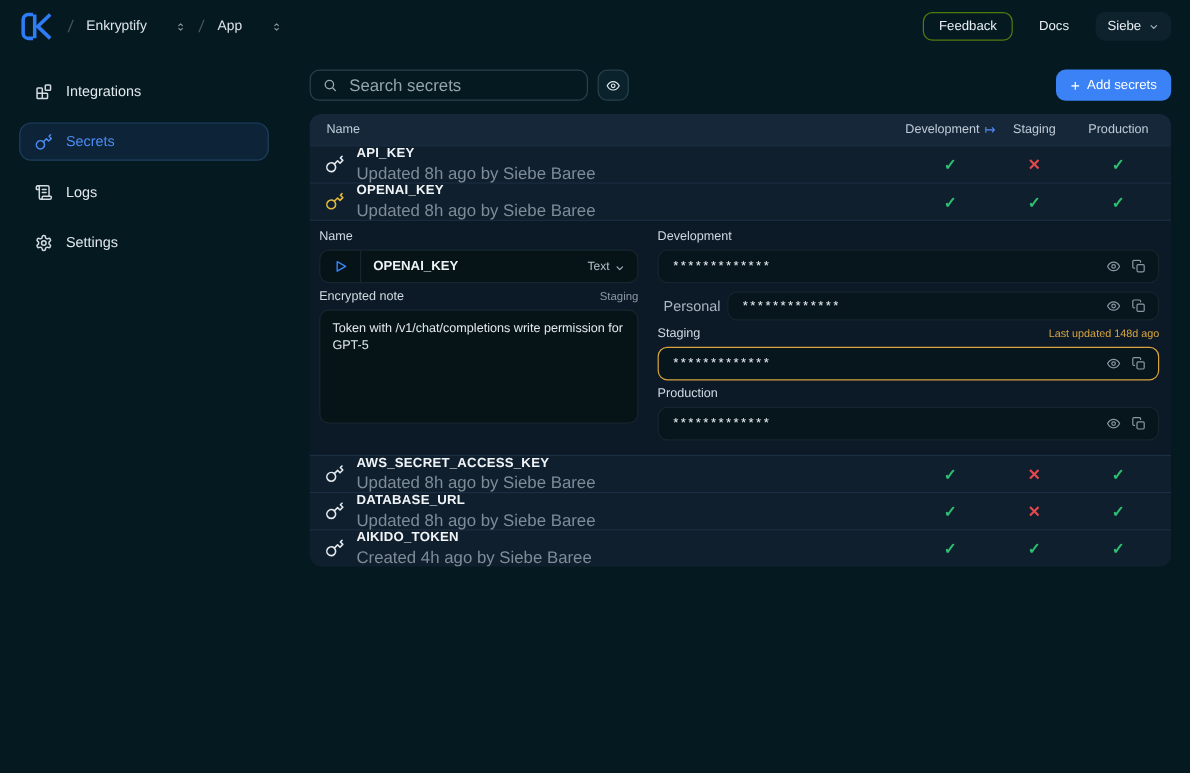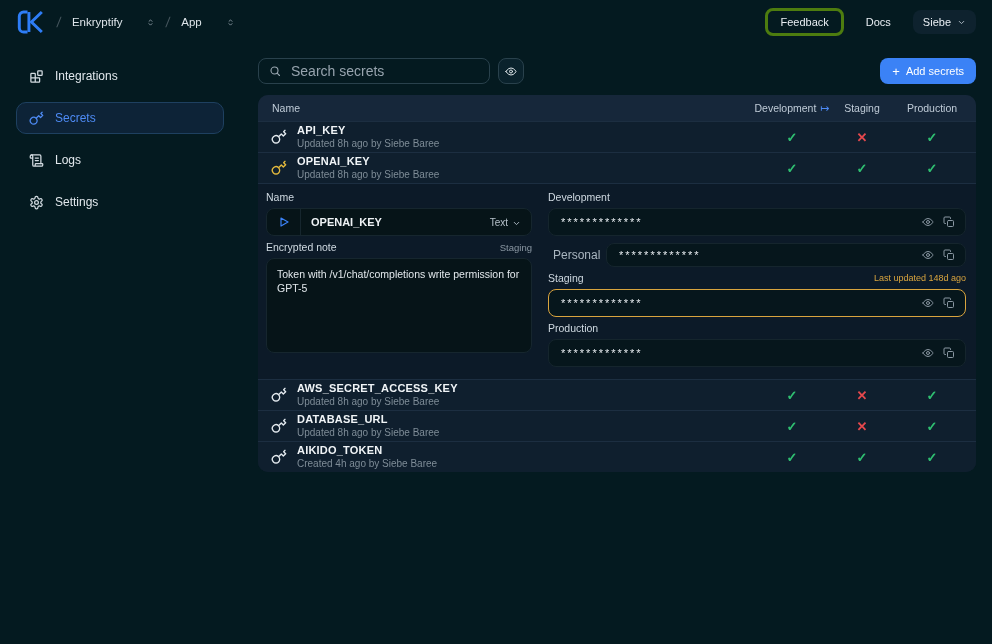--- a/index.html
+++ b/index.html
@@ -14,21 +14,21 @@
   
   .topbar { position:absolute; top:0; left:0; right:0; height:44px;
     display:flex; align-items:center; padding:0 16px; }
   .tb-left { display:flex; align-items:center; gap:11px; }
   .logo { width:30px; height:26px; color:#2e7df6; cursor:pointer; }
   .crumb-sep { color:#46565e; font-size:14px; transform:skewX(-8deg); }
   .crumb { display:flex; align-items:center; gap:24px; font-size:11.5px;
     color:#dee5ea; cursor:pointer; }
   .sort-icon { width:9px; height:11px; color:#8b98a2; }
   .tb-right { margin-left:auto; display:flex; align-items:center; gap:16px; }
-  .btn-feedback { border:3px solid #4d7c0f; border-radius:8px; background:transparent;
+  .btn-feedback { border:1px solid #4d7c0f; border-radius:8px; background:transparent;
     color:#e9eef3; font-size:11px; padding:5px 12px; font-family:inherit; cursor:pointer; }
   .btn-docs { border:none; background:none; color:#e9eef3; font-size:11px;
     font-family:inherit; cursor:pointer; }
   .btn-user { background:#0e222e; border:none; border-radius:8px; color:#e9eef3;
     font-size:11px; padding:6px 10px; display:flex; align-items:center; gap:6px;
     font-family:inherit; cursor:pointer; }
   .chev { width:9px; height:9px; color:#aab6c0; }
 
   
   .sidebar { position:absolute; top:44px; left:0; width:240px; bottom:0;
@@ -65,21 +65,21 @@
   .thead { height:26px; background:#16273a; font-size:10.5px; color:#bfcbd7; }
   .col-name { padding-left:14px; }
   .col-env { display:flex; align-items:center; justify-content:center; gap:4px;
     white-space:nowrap; }
   .maps-to { color:#4e8bf5; font-size:11px; }
   .row { height:31px; border-top:1px solid #1c2e41; background:#0f1f2e; cursor:pointer; }
   .row-name { display:flex; align-items:center; gap:10px; padding-left:13px; min-width:0; }
   .key-icon { width:16px; height:16px; color:#e3e9ee; flex:none; }
   .row[data-selected="true"] .key-icon { color:#e3b93d; }
   .rn-title { font-size:11px; font-weight:bold; color:#f0f4f7; letter-spacing:.2px; line-height:1.2; }
-  .rn-meta { font-size:10px; color:#7e8c97; line-height:1.2; margin-top:1px; }
+  .rn-meta { font-size:14px; color:#7e8c97; line-height:1.2; margin-top:1px; }
   .mark { font-size:13px; font-weight:bold; text-align:center; }
   .mark[data-state="ok"]  { color:#2fbf71; }
   .mark[data-state="bad"] { color:#e5484d; }
 
   
   .editor { border-top:1px solid #1c2e41; background:#0c1a28;
     padding:2px 10px 12px 8px; display:grid; grid-template-columns:266px 1fr; gap:0 16px; }
   .fld-label-row { display:flex; justify-content:space-between; align-items:center;
     margin:5px 0 5px; }
   .fld-label { font-size:10.5px; color:#cfd9e1; }

